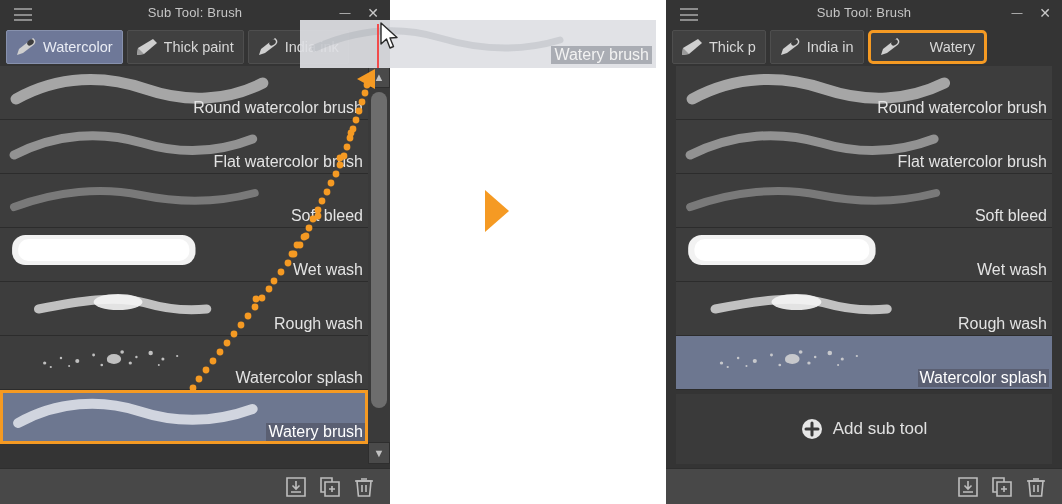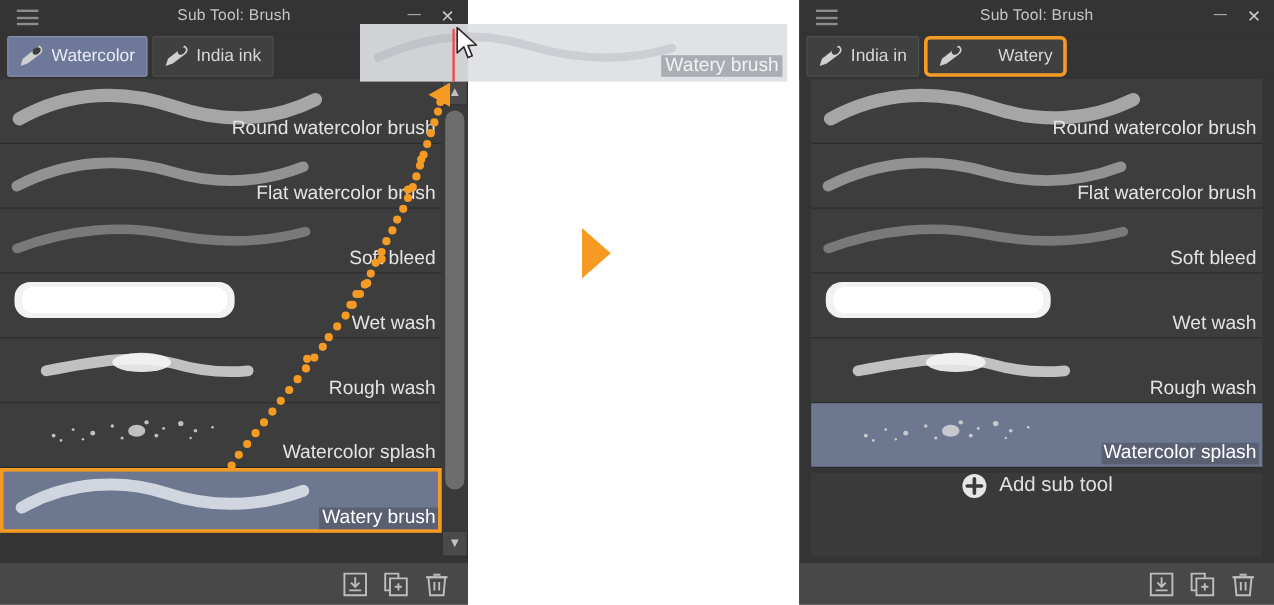--- a/index.html
+++ b/index.html
@@ -68,21 +68,21 @@
     position: absolute; right: 3px; bottom: 2px;
     color: #e3e3e3; font-size: 16px; white-space: nowrap;
     padding: 0 2px;
   }
   .row.selected .row-label { background: #5a5f72; color: #ffffff; }
   .stroke { position: absolute; left: 8px; top: 3px; width: 72%; height: 40px; }
 
   
   .addtool {
     position: relative; height: 68px; background: #3a3a3a;
-    display: flex; align-items: flex-start; justify-content: center; gap: 10px;
+    display: flex; align-items: center; justify-content: center; gap: 10px;
     color: #e0e0e0; font-size: 17px;
   }
   .plus-ico { width: 22px; height: 22px; }
   .footer {
     position: absolute; left: 0; right: 0; bottom: 0; height: 36px;
     background: #484848; border-top: 1px solid #2e2e2e;
     display: flex; align-items: center; justify-content: flex-end; gap: 10px;
     padding-right: 14px;
   }
   .f-ico { width: 24px; height: 24px; }
@@ -153,20 +153,27 @@
       </div>
     </div>
 
     <div class="tabstrip" id="left-tabs">
         <div class="tab active">
           <svg class="brush-ico" viewBox="0 0 26 22">
             <path d="M21 2 C24 4,24 7,21.5 9 L11 17 L5 19 L7 13 Z" fill="#cfcfcf"></path>
             <ellipse cx="18.5" cy="6.5" rx="3.6" ry="2.6" fill="#3d3d3d" transform="rotate(-38 18.5 6.5)"></ellipse>
           </svg>
           <span class="tab-label">Watercolor</span>
+        </div>
+        <div class="tab">
+          <svg class="brush-ico" viewBox="0 0 26 22">
+            <path d="M20 3 L24 7 L11 18 L4 19 L5 12 Z" fill="#cfcfcf"></path>
+            <path d="M5 12 L11 18 L4 19 Z" fill="#9a9a9a"></path>
+          </svg>
+          <span class="tab-label">Thick paint</span>
         </div>
         <div class="tab">
           <svg class="brush-ico" viewBox="0 0 26 22">
             <path d="M21 2 C24 4,24 7,21.5 9 L11 17 L5 19 L7 13 Z" fill="#cfcfcf"></path>
             <ellipse cx="18.5" cy="6.5" rx="3.6" ry="2.6" fill="#3d3d3d" transform="rotate(-38 18.5 6.5)"></ellipse>
           </svg>
           <span class="tab-label">India ink</span>
         </div>
       </div>
 
@@ -341,20 +348,27 @@
       <div class="titlebar-title">Sub Tool: Brush</div>
       <div class="win-btns">
         <div class="win-btn win-min"></div>
         <div class="win-btn win-close"></div>
       </div>
     </div>
 
     <div class="tabstrip" id="right-tabs">
         <div class="tab">
           <svg class="brush-ico" viewBox="0 0 26 22">
+            <path d="M20 3 L24 7 L11 18 L4 19 L5 12 Z" fill="#cfcfcf"></path>
+            <path d="M5 12 L11 18 L4 19 Z" fill="#9a9a9a"></path>
+          </svg>
+          <span class="tab-label">Thick p</span>
+        </div>
+        <div class="tab">
+          <svg class="brush-ico" viewBox="0 0 26 22">
             <path d="M21 2 C24 4,24 7,21.5 9 L11 17 L5 19 L7 13 Z" fill="#cfcfcf"></path>
             <ellipse cx="18.5" cy="6.5" rx="3.6" ry="2.6" fill="#3d3d3d" transform="rotate(-38 18.5 6.5)"></ellipse>
           </svg>
           <span class="tab-label">India in</span>
         </div>
         <div class="tab hl">
           <svg class="brush-ico" viewBox="0 0 26 22">
             <path d="M21 2 C24 4,24 7,21.5 9 L11 17 L5 19 L7 13 Z" fill="#cfcfcf"></path>
             <ellipse cx="18.5" cy="6.5" rx="3.6" ry="2.6" fill="#3d3d3d" transform="rotate(-38 18.5 6.5)"></ellipse>
           </svg>

